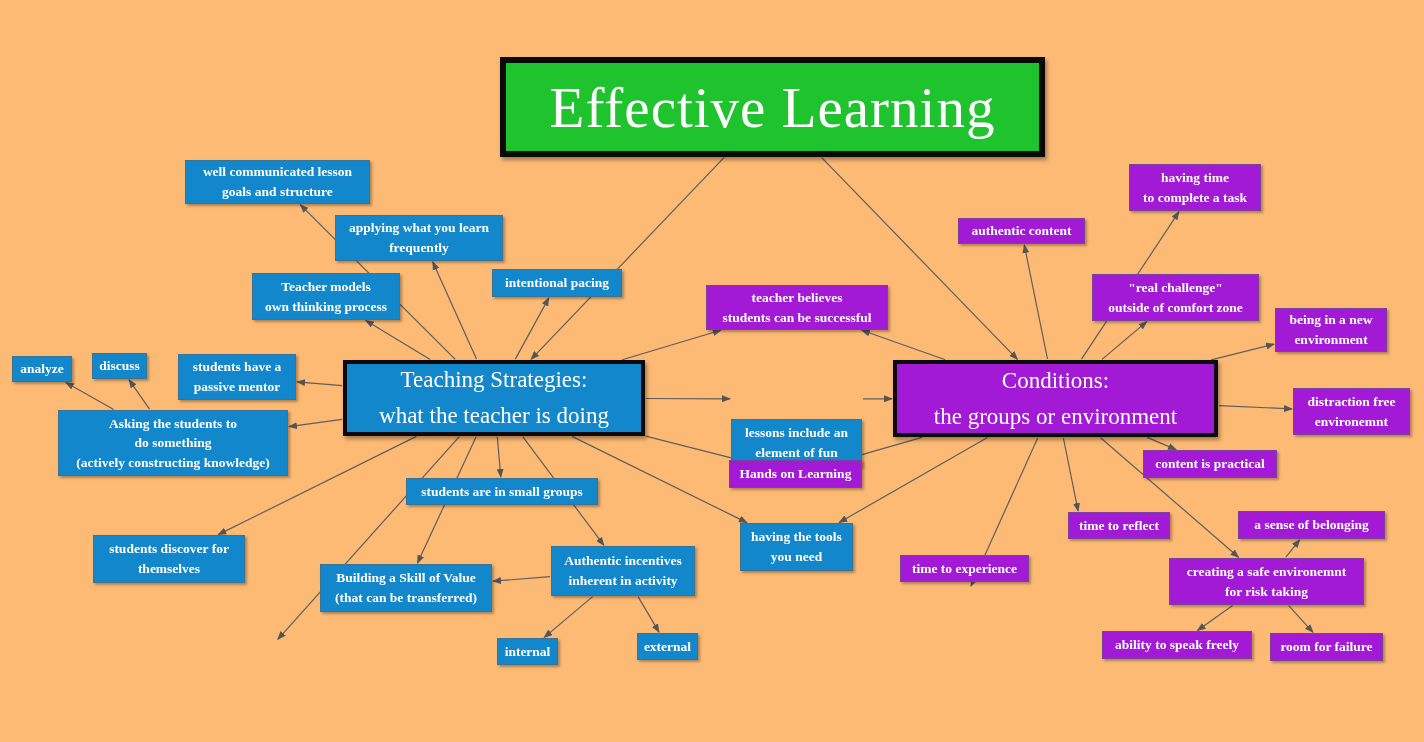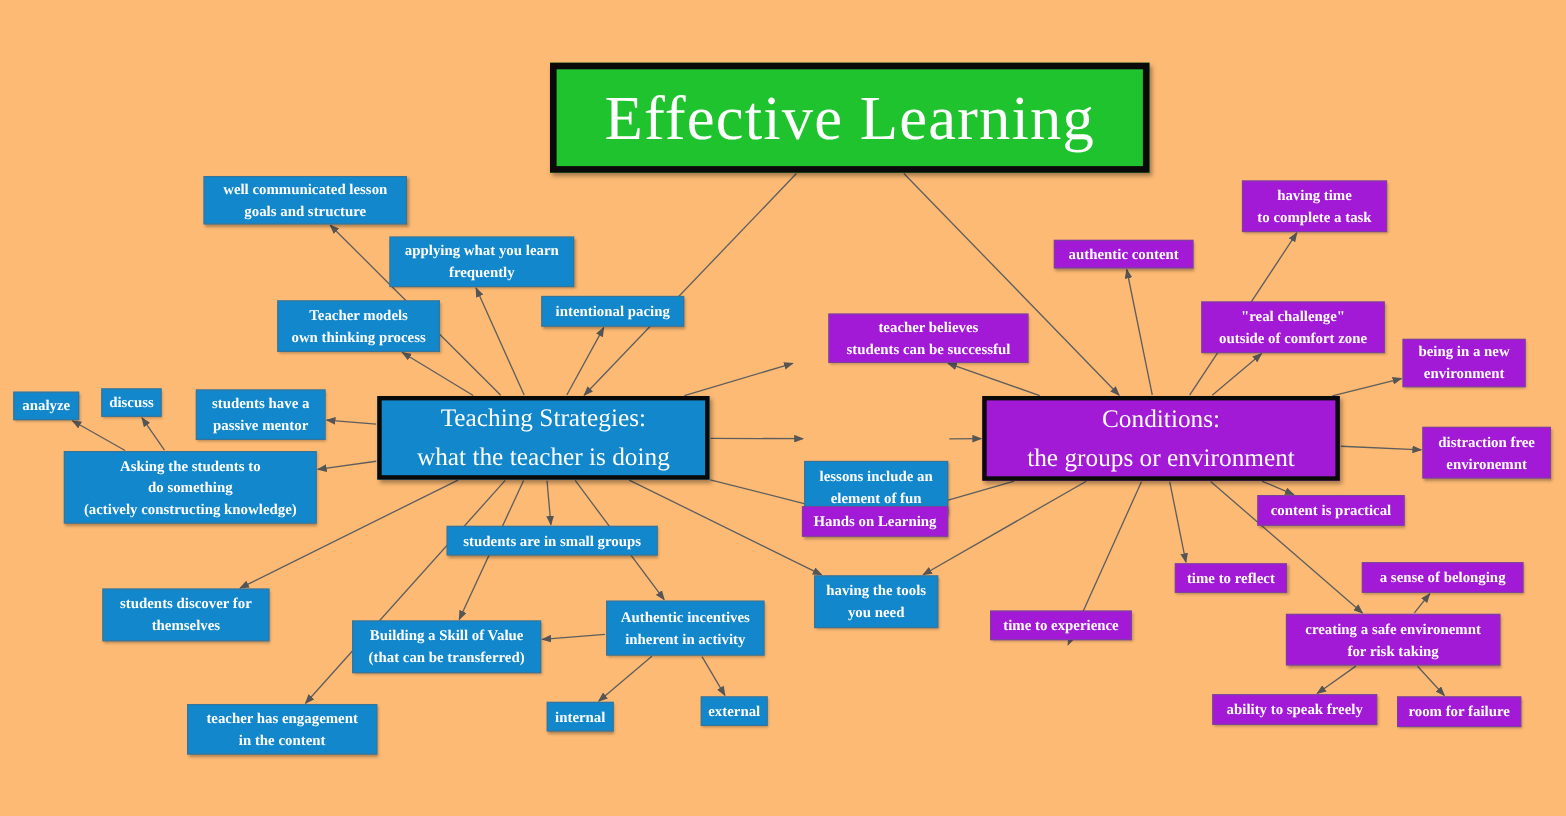--- a/index.html
+++ b/index.html
@@ -95,44 +95,42 @@
       </g>
   </svg>
 
 <div class="node node-root" style="left: 500px; top: 57px; width: 545px; height: 100px; background: rgb(31, 195, 46);">Effective Learning</div>
     <div class="node node-main" style="left: 343px; top: 360px; width: 302px; height: 76px; background: rgb(18, 135, 203);">Teaching Strategies:
 what the teacher is doing</div>
     <div class="node node-main" style="left: 893px; top: 360px; width: 325px; height: 77px; background: rgb(162, 26, 214);">Conditions:
 the groups or environment</div>
     <div class="node node-leaf" style="left: 185px; top: 160px; width: 185px; height: 44px; background: rgb(18, 135, 203);">well communicated lesson
 goals and structure</div>
-    <div class="node node-leaf" style="left: 354px; top: 215px; width: 168px; height: 46px; background: rgb(18, 135, 203);">applying what you learn
+    <div class="node node-leaf" style="left: 335px; top: 215px; width: 168px; height: 46px; background: rgb(18, 135, 203);">applying what you learn
 frequently</div>
     <div class="node node-leaf" style="left: 252px; top: 273px; width: 148px; height: 47px; background: rgb(18, 135, 203);">Teacher models
 own thinking process</div>
     <div class="node node-leaf" style="left: 492px; top: 269px; width: 130px; height: 28px; background: rgb(18, 135, 203);">intentional pacing</div>
     <div class="node node-leaf" style="left: 12px; top: 356px; width: 60px; height: 26px; background: rgb(18, 135, 203);">analyze</div>
     <div class="node node-leaf" style="left: 92px; top: 353px; width: 55px; height: 26px; background: rgb(18, 135, 203);">discuss</div>
     <div class="node node-leaf" style="left: 178px; top: 354px; width: 118px; height: 46px; background: rgb(18, 135, 203);">students have a
 passive mentor</div>
     <div class="node node-leaf" style="left: 58px; top: 410px; width: 230px; height: 66px; background: rgb(18, 135, 203);">Asking the students to
 do something
 (actively constructing knowledge)</div>
     <div class="node node-leaf" style="left: 93px; top: 535px; width: 152px; height: 48px; background: rgb(18, 135, 203);">students discover for
 themselves</div>
     <div class="node node-leaf" style="left: 406px; top: 478px; width: 192px; height: 27px; background: rgb(18, 135, 203);">students are in small groups</div>
     <div class="node node-leaf" style="left: 320px; top: 564px; width: 172px; height: 48px; background: rgb(18, 135, 203);">Building a Skill of Value
 (that can be transferred)</div>
     <div class="node node-leaf" style="left: 551px; top: 546px; width: 144px; height: 50px; background: rgb(18, 135, 203);">Authentic incentives
 inherent in activity</div>
-    <div class="node node-leaf" style="left: 170px; top: 640px; width: 173px; height: 46px; background: rgb(18, 135, 203);">teacher has engagement
-in the content</div>
     <div class="node node-leaf" style="left: 497px; top: 638px; width: 61px; height: 27px; background: rgb(18, 135, 203);">internal</div>
     <div class="node node-leaf" style="left: 637px; top: 633px; width: 61px; height: 27px; background: rgb(18, 135, 203);">external</div>
-    <div class="node node-leaf" style="left: 706px; top: 285px; width: 182px; height: 45px; background: rgb(162, 26, 214); margin-left: 47px;">teacher believes
+    <div class="node node-leaf" style="left: 706px; top: 285px; width: 182px; height: 45px; background: rgb(162, 26, 214);">teacher believes
 students can be successful</div>
     <div class="node node-leaf" style="left: 731px; top: 375px; width: 131px; height: 48px; background: rgb(18, 135, 203); margin-top: 44px;">lessons include an
 element of fun</div>
     <div class="node node-leaf" style="left: 729px; top: 460px; width: 133px; height: 28px; background: rgb(162, 26, 214);">Hands on Learning</div>
     <div class="node node-leaf" style="left: 740px; top: 523px; width: 113px; height: 48px; background: rgb(18, 135, 203);">having the tools
 you need</div>
     <div class="node node-leaf" style="left: 958px; top: 218px; width: 127px; height: 26px; background: rgb(162, 26, 214);">authentic content</div>
     <div class="node node-leaf" style="left: 1129px; top: 164px; width: 132px; height: 47px; background: rgb(162, 26, 214);">having time
 to complete a task</div>
     <div class="node node-leaf" style="left: 1092px; top: 274px; width: 167px; height: 47px; background: rgb(162, 26, 214);">"real challenge"

